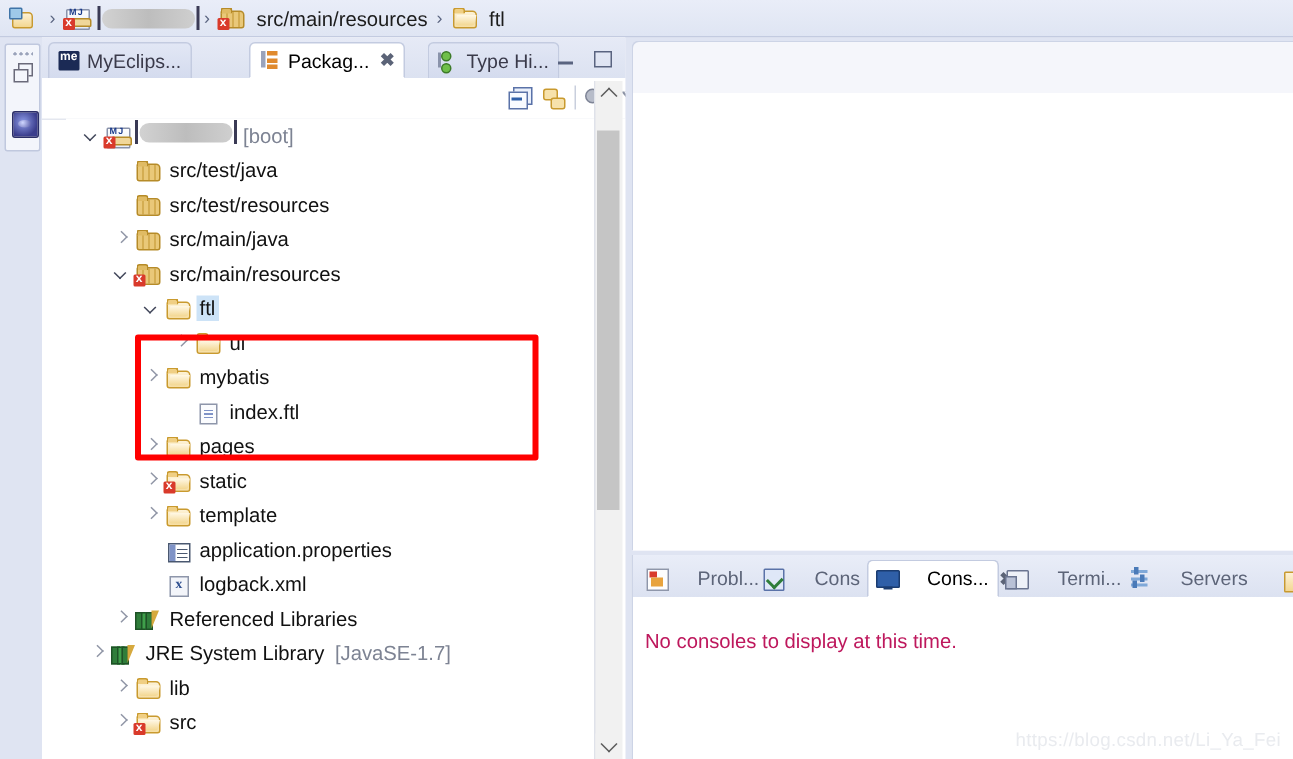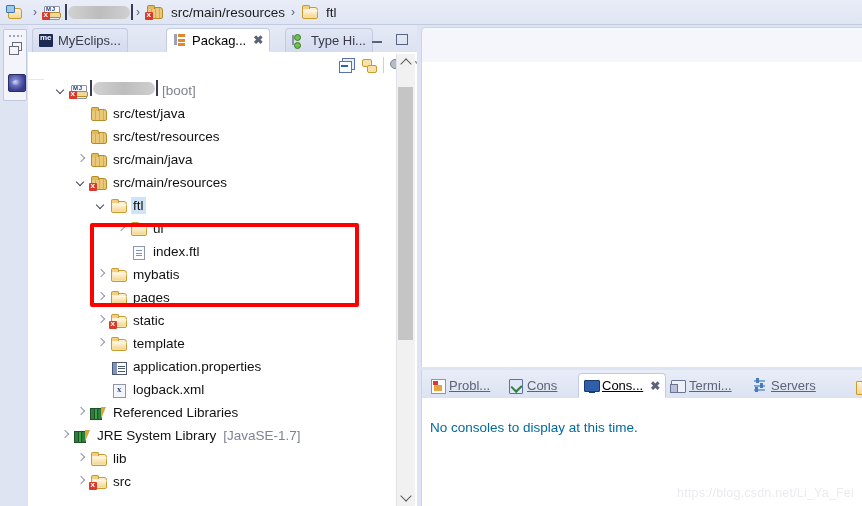--- a/index.html
+++ b/index.html
@@ -174,23 +174,23 @@
     background:#fff;border-left:1px solid #cdd4e6;box-sizing:border-box;
   }
   #ctabbar{position:absolute;left:0;top:0;width:441px;height:28px;
     background:linear-gradient(#e9edf8,#dce2f1);}
   .ctab{position:absolute;top:3px;height:25px;display:flex;align-items:center;
     padding:0 5px;box-sizing:border-box;font-size:13px;white-space:nowrap;
     border-top-left-radius:4px;border-top-right-radius:4px;}
   .ctab.inactive{color:#5c6membered;}
   .ctab.inactive{color:#5c6478;}
   .ctab.active{background:#fff;color:#000;border:1px solid #c3cbe0;border-bottom:1px solid #fff;}
-  .ctab .cl{margin-left:4px;text-decoration:underline;}
+  .ctab .cl{margin-left:20px;}
   #consolebody{position:absolute;left:0;top:28px;width:441px;height:133px;background:#fff;}
-  #consoletext{position:absolute;left:8px;top:22px;font-size:13.5px;color:#0369a1;}
+  #consoletext{position:absolute;left:8px;top:22px;font-size:13.5px;color:#be185d;}
   
   .ti{width:14px;height:14px;position:relative;flex:0 0 14px;}
   .ti-me{width:15px;height:13px;background:#1b2a55;border-radius:1px;position:relative;}
   .ti-me:after{content:"me";position:absolute;left:1px;top:-1px;color:#fff;font-size:8px;
     font-weight:bold;font-family:"Liberation Sans",sans-serif;}
   .ti-pkg{position:relative;}
   .ti-pkg .pk1{position:absolute;left:1px;top:1px;width:3px;height:11px;background:#9aa3bb;}
   .ti-pkg .pk2{position:absolute;left:5px;top:1px;width:7px;height:3px;background:#e08a2e;}
   .ti-pkg .pk3{position:absolute;left:5px;top:5.5px;width:7px;height:3px;background:#e08a2e;}
   .ti-pkg .pk4{position:absolute;left:5px;top:10px;width:7px;height:3px;background:#e08a2e;}
@@ -378,33 +378,33 @@
         </span>
         <span class="lbl">ftl</span>
       </div>
       <div class="row" style="padding-left: 72px;">
         <span class="arrow collapsed"></span>
         <span class="ico">
           <span class="ic-folder"></span>
         </span>
         <span class="lbl">ui</span>
       </div>
+      <div class="row" style="padding-left: 52px;">
+        <span class="arrow collapsed"></span>
+        <span class="ico">
+          <span class="ic-folder"></span>
+        </span>
+        <span class="lbl">mybatis</span>
+      </div>
       <div class="row" style="padding-left: 72px;">
         <span class="arrow"></span>
         <span class="ico">
           <span class="ic-file"></span>
         </span>
         <span class="lbl">index.ftl</span>
-      </div>
-      <div class="row" style="padding-left: 52px;">
-        <span class="arrow collapsed"></span>
-        <span class="ico">
-          <span class="ic-folder"></span>
-        </span>
-        <span class="lbl">mybatis</span>
       </div>
       <div class="row" style="padding-left: 52px;">
         <span class="arrow collapsed"></span>
         <span class="ico">
           <span class="ic-folder"></span>
         </span>
         <span class="lbl">pages</span>
       </div>
       <div class="row" style="padding-left: 52px;">
         <span class="arrow collapsed"></span>

